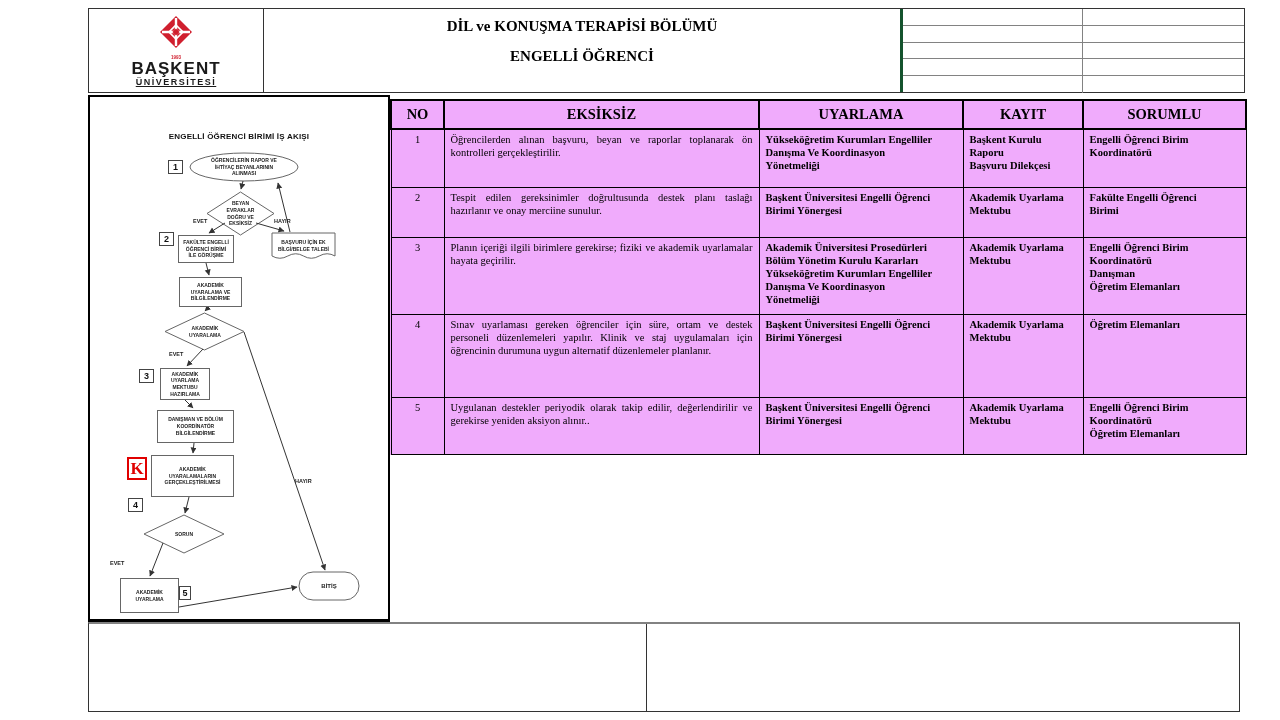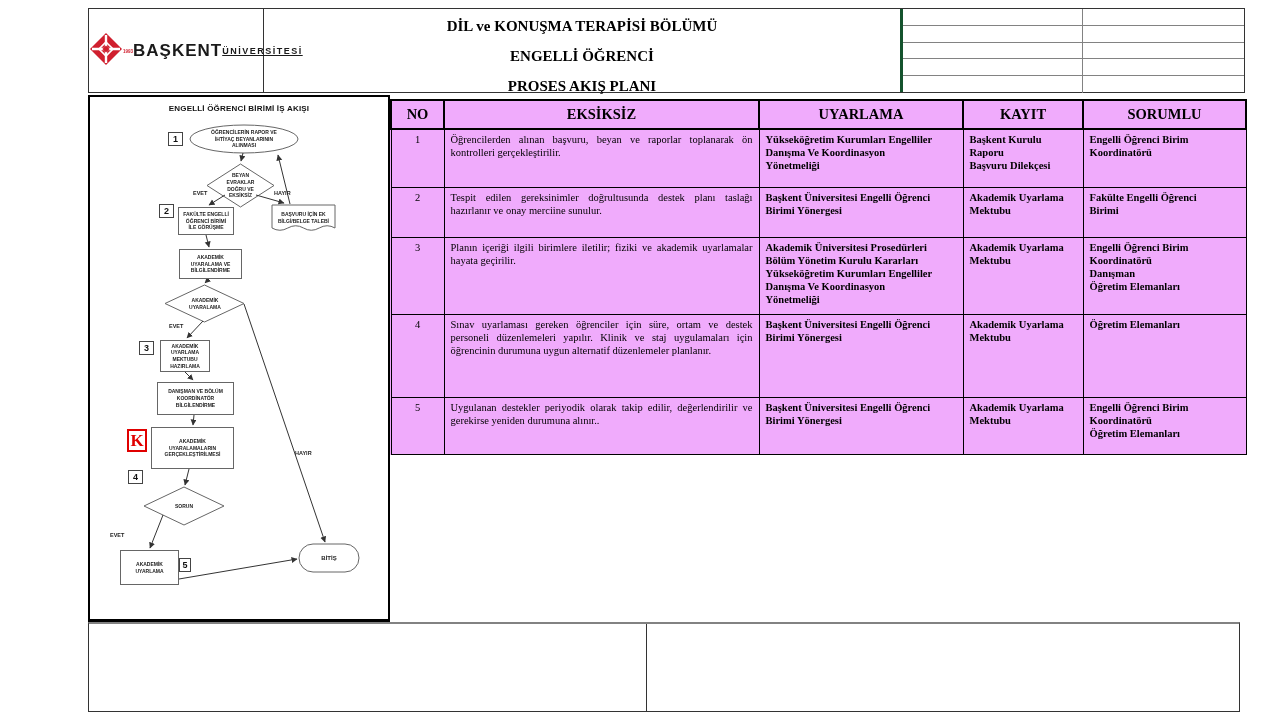--- a/index.html
+++ b/index.html
@@ -9,21 +9,21 @@
   }
   .abs{position:absolute;}
 
   
   .header-row{
     left:88px;top:8px;width:1157px;height:85px;
     border:1px solid #333;box-sizing:border-box;display:flex;background:#fff;
   }
   .logo-cell{
     width:175px;border-right:1px solid #333;box-sizing:border-box;
-    display:flex;flex-direction:row;align-items:center;
+    display:flex;flex-direction:column;align-items:center;justify-content:center;
   }
   .logo-year{font:700 4.5px "Liberation Sans",sans-serif;color:#d01f2e;margin-top:2px;}
   .logo-name{font:700 17px/17px "Liberation Sans",sans-serif;letter-spacing:1px;color:#1a1a1a;}
   .logo-sub{font:700 9px/10px "Liberation Sans",sans-serif;letter-spacing:1.5px;color:#1a1a1a;text-decoration:underline;}
   .title-cell{
     width:639px;border-right:3px solid #14532d;box-sizing:border-box;
     text-align:center;padding-top:10px;
   }
   .title-line{font:700 15px/15px "Liberation Serif",serif;margin-bottom:15px;}
   .info-grid{
@@ -31,21 +31,21 @@
   }
   .info-grid .cell{border-bottom:1px solid #828282;box-sizing:border-box;}
   .info-grid .cell.c1{border-right:1px solid #828282;}
   .info-grid .cell:nth-last-child(-n+2){border-bottom:none;}
 
   
   .flowchart{
     left:88px;top:95px;width:302px;height:527px;background:#fff;
     border:2px solid #000;border-bottom-width:3px;box-sizing:border-box;
   }
-  .fc-inner{position:relative;width:100%;height:100%;}
+  .fc-inner{position:relative;width:100%;height:100%;margin-top:28px;}
   .fc-svg{position:absolute;left:0;top:0;}
   .fc-svg .shape{fill:#fff;stroke:#666;stroke-width:1;}
   .fc-svg line,.fc-svg path.conn{stroke:#333;stroke-width:1;fill:none;}
   .fc-title{
     position:absolute;top:7px;left:0;width:100%;text-align:center;
     font:700 8px "Liberation Sans",sans-serif;letter-spacing:.2px;color:#111;
   }
   .fc-node,.fc-text{
     position:absolute;display:flex;align-items:center;justify-content:center;
     text-align:center;white-space:pre-line;box-sizing:border-box;
@@ -103,21 +103,20 @@
         <path d="M17 13.4 L20.6 17 L17 20.6 L13.4 17 Z" fill="#d01f2e"></path>
       </svg>
     </span>
     <div class="logo-year">1993</div>
     <div class="logo-name">BAŞKENT</div>
     <div class="logo-sub">ÜNİVERSİTESİ</div>
   </div>
   <div class="title-cell">
     <div class="title-line">DİL ve KONUŞMA TERAPİSİ BÖLÜMÜ</div>
     <div class="title-line">ENGELLİ ÖĞRENCİ</div>
-    <div class="title-line">PROSES AKIŞ PLANI</div>
   </div>
   <div class="info-grid">
     <div class="cell c1"></div>
     <div class="cell"></div>
     <div class="cell c1"></div>
     <div class="cell"></div>
     <div class="cell c1"></div>
     <div class="cell"></div>
     <div class="cell c1"></div>
     <div class="cell"></div>
@@ -243,21 +242,21 @@
       <td class="faaliyet">Tespit edilen gereksinimler doğrultusunda destek planı taslağı hazırlanır ve onay merciine sunulur.</td>
       <td class="pre">Başkent Üniversitesi Engelli Öğrenci
 Birimi Yönergesi</td>
       <td class="pre">Akademik Uyarlama
 Mektubu</td>
       <td class="pre">Fakülte Engelli Öğrenci
 Birimi</td>
     </tr>
     <tr class="r3">
       <td class="no">3</td>
-      <td class="faaliyet">Planın içeriği ilgili birimlere iletilir; fiziki ve akademik uyarlamalar hayata geçirilir.</td>
+      <td class="faaliyet">Planın içeriği ilgili birimlere gerekirse; fiziki ve akademik uyarlamalar hayata geçirilir.</td>
       <td class="pre">Akademik Üniversitesi Prosedürleri
 Bölüm Yönetim Kurulu Kararları
 Yükseköğretim Kurumları Engelliler
 Danışma Ve Koordinasyon
 Yönetmeliği</td>
       <td class="pre">Akademik Uyarlama
 Mektubu</td>
       <td class="pre">Engelli Öğrenci Birim
 Koordinatörü
 Danışman
@@ -267,21 +266,21 @@
       <td class="no">4</td>
       <td class="faaliyet">Sınav uyarlaması gereken öğrenciler için süre, ortam ve destek personeli düzenlemeleri yapılır. Klinik ve staj uygulamaları için öğrencinin durumuna uygun alternatif düzenlemeler planlanır.</td>
       <td class="pre">Başkent Üniversitesi Engelli Öğrenci
 Birimi Yönergesi</td>
       <td class="pre">Akademik Uyarlama
 Mektubu</td>
       <td class="pre">Öğretim Elemanları</td>
     </tr>
     <tr class="r5">
       <td class="no">5</td>
-      <td class="faaliyet">Uygulanan destekler periyodik olarak takip edilir, değerlendirilir ve gerekirse yeniden durumuna alınır..</td>
+      <td class="faaliyet">Uygulanan destekler periyodik olarak takip edilir, değerlendirilir ve gerekirse yeniden aksiyon alınır..</td>
       <td class="pre">Başkent Üniversitesi Engelli Öğrenci
 Birimi Yönergesi</td>
       <td class="pre">Akademik Uyarlama
 Mektubu</td>
       <td class="pre">Engelli Öğrenci Birim
 Koordinatörü
 Öğretim Elemanları</td>
     </tr>
   </tbody>
 </table>

